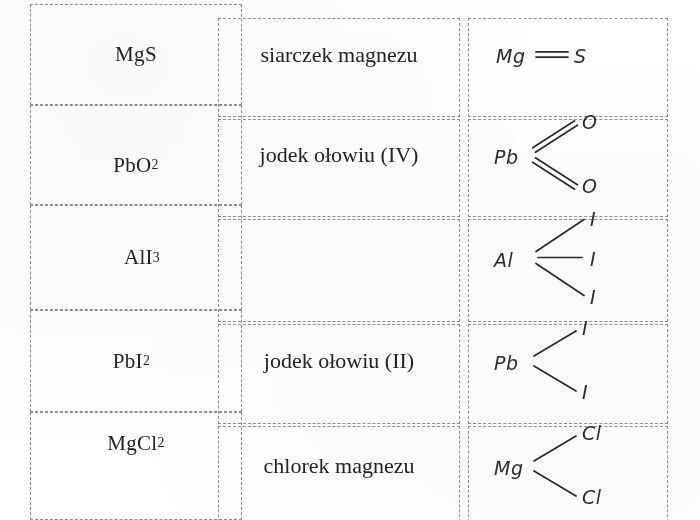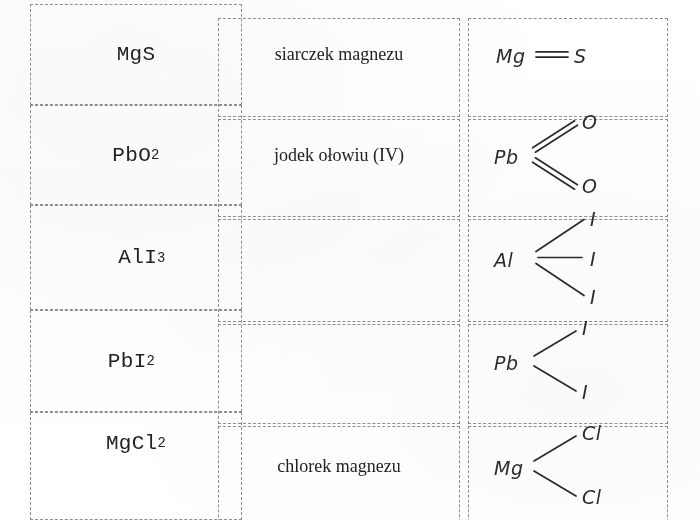--- a/index.html
+++ b/index.html
@@ -49,28 +49,28 @@
     border:1px dashed #8d8d8d;
   }
 
   
   .formula{
     position:absolute;
     display:flex;align-items:center;justify-content:center;
     font-size:21px;
     letter-spacing:.3px;
     color:#222;
-    font-family:Liberation Mono, monospace;
+    font-family:Liberation Serif, serif;
   }
   .formula sub{font-size:.66em;vertical-align:-0.22em;}
 
   .name{
     position:absolute;
     display:flex;align-items:center;justify-content:center;
-    font-size:18px;
+    font-size:22px;
     color:#222;
     font-family:"Liberation Serif","DejaVu Serif",serif;
     text-align:center;
   }
 
   .struct{
     position:absolute;
     display:flex;align-items:center;justify-content:flex-start;
   }
   .struct svg{display:block;overflow:visible;}
@@ -95,21 +95,21 @@
       <div class="cell-struct" style="left: 440px; top: 14px; width: 200px; height: 99px;"></div>
       <div class="struct" title="Mg=S" style="left: 462px; top: 0px; width: 200px; height: 101px;">
         <svg width="200" height="101" viewBox="0 0 200 101">
           <text class="hand" x="6" y="58.5" font-size="22" style="font-style:italic;letter-spacing:.5px">Mg</text>
           <path d="M46 53.1 L78 53.1" stroke="#2b2b2b" stroke-width="1.7" fill="none" stroke-linecap="round"></path>
           <path d="M46 47.9 L78 47.9" stroke="#2b2b2b" stroke-width="1.7" fill="none" stroke-linecap="round"></path>
           <text class="hand" x="84" y="58.5" font-size="22" style="font-style:italic;letter-spacing:.5px">S</text>
         </svg>
       </div>
       <div class="cell-main" style="left: 2px; top: 101px; width: 212px; height: 100px;"></div>
-      <div class="formula" style="left: 2px; top: 101px; width: 212px; height: 100px;">PbO<sub>2</sub></div>
+      <div class="formula" style="left: 2px; top: 111px; width: 212px; height: 100px;">PbO<sub>2</sub></div>
       <div class="cell-name" style="left: 190px; top: 115px; width: 242px; height: 98px;"></div>
       <div class="name" style="left: 190px; top: 101px; width: 242px; height: 100px;">jodek ołowiu (IV)</div>
       <div class="cell-struct" style="left: 440px; top: 115px; width: 200px; height: 98px;"></div>
       <div class="struct" title="O=Pb=O" style="left: 462px; top: 101px; width: 200px; height: 100px;">
         <svg width="200" height="100" viewBox="0 0 200 100">
           <text class="hand" x="4" y="59" font-size="22" style="font-style:italic;letter-spacing:.5px">Pb</text>
           <path d="M45.4059697374151 47.18706403597904 L87.40596973741509 20.187064035979038" stroke="#2b2b2b" stroke-width="1.7" fill="none" stroke-linecap="round"></path>
           <path d="M42.5940302625849 42.81293596402096 L84.59403026258491 15.81293596402096" stroke="#2b2b2b" stroke-width="1.7" fill="none" stroke-linecap="round"></path>
           <path d="M42.5940302625849 57.18706403597904 L84.59403026258491 84.18706403597903" stroke="#2b2b2b" stroke-width="1.7" fill="none" stroke-linecap="round"></path>
           <path d="M45.4059697374151 52.81293596402096 L87.40596973741509 79.81293596402097" stroke="#2b2b2b" stroke-width="1.7" fill="none" stroke-linecap="round"></path>
@@ -128,20 +128,21 @@
           <path d="M48 52.5 L92 52.5" stroke="#2b2b2b" stroke-width="1.7" fill="none" stroke-linecap="round"></path>
           <path d="M46 58.5 L94 90.5" stroke="#2b2b2b" stroke-width="1.7" fill="none" stroke-linecap="round"></path>
           <text class="hand" x="100" y="20.5" font-size="22" style="font-style:italic;letter-spacing:.5px">I</text>
           <text class="hand" x="100" y="60.5" font-size="22" style="font-style:italic;letter-spacing:.5px">I</text>
           <text class="hand" x="100" y="98.5" font-size="22" style="font-style:italic;letter-spacing:.5px">I</text>
         </svg>
       </div>
       <div class="cell-main" style="left: 2px; top: 306px; width: 212px; height: 102px;"></div>
       <div class="formula" style="left: 2px; top: 306px; width: 203px; height: 102px;">PbI<sub>2</sub></div>
       <div class="cell-name" style="left: 190px; top: 320px; width: 242px; height: 100px;"></div>
+      <div class="name" style="left: 190px; top: 306px; width: 242px; height: 102px;">jodek ołowiu (II)</div>
       <div class="cell-struct" style="left: 440px; top: 320px; width: 200px; height: 100px;"></div>
       <div class="struct" title="I-Pb-I" style="left: 462px; top: 306px; width: 200px; height: 102px;">
         <svg width="200" height="102" viewBox="0 0 200 102">
           <text class="hand" x="4" y="60" font-size="22" style="font-style:italic;letter-spacing:.5px">Pb</text>
           <path d="M44 46 L86 21" stroke="#2b2b2b" stroke-width="1.7" fill="none" stroke-linecap="round"></path>
           <path d="M44 56 L86 81" stroke="#2b2b2b" stroke-width="1.7" fill="none" stroke-linecap="round"></path>
           <text class="hand" x="92" y="25" font-size="22" style="font-style:italic;letter-spacing:.5px">I</text>
           <text class="hand" x="92" y="89" font-size="22" style="font-style:italic;letter-spacing:.5px">I</text>
         </svg>
       </div>

